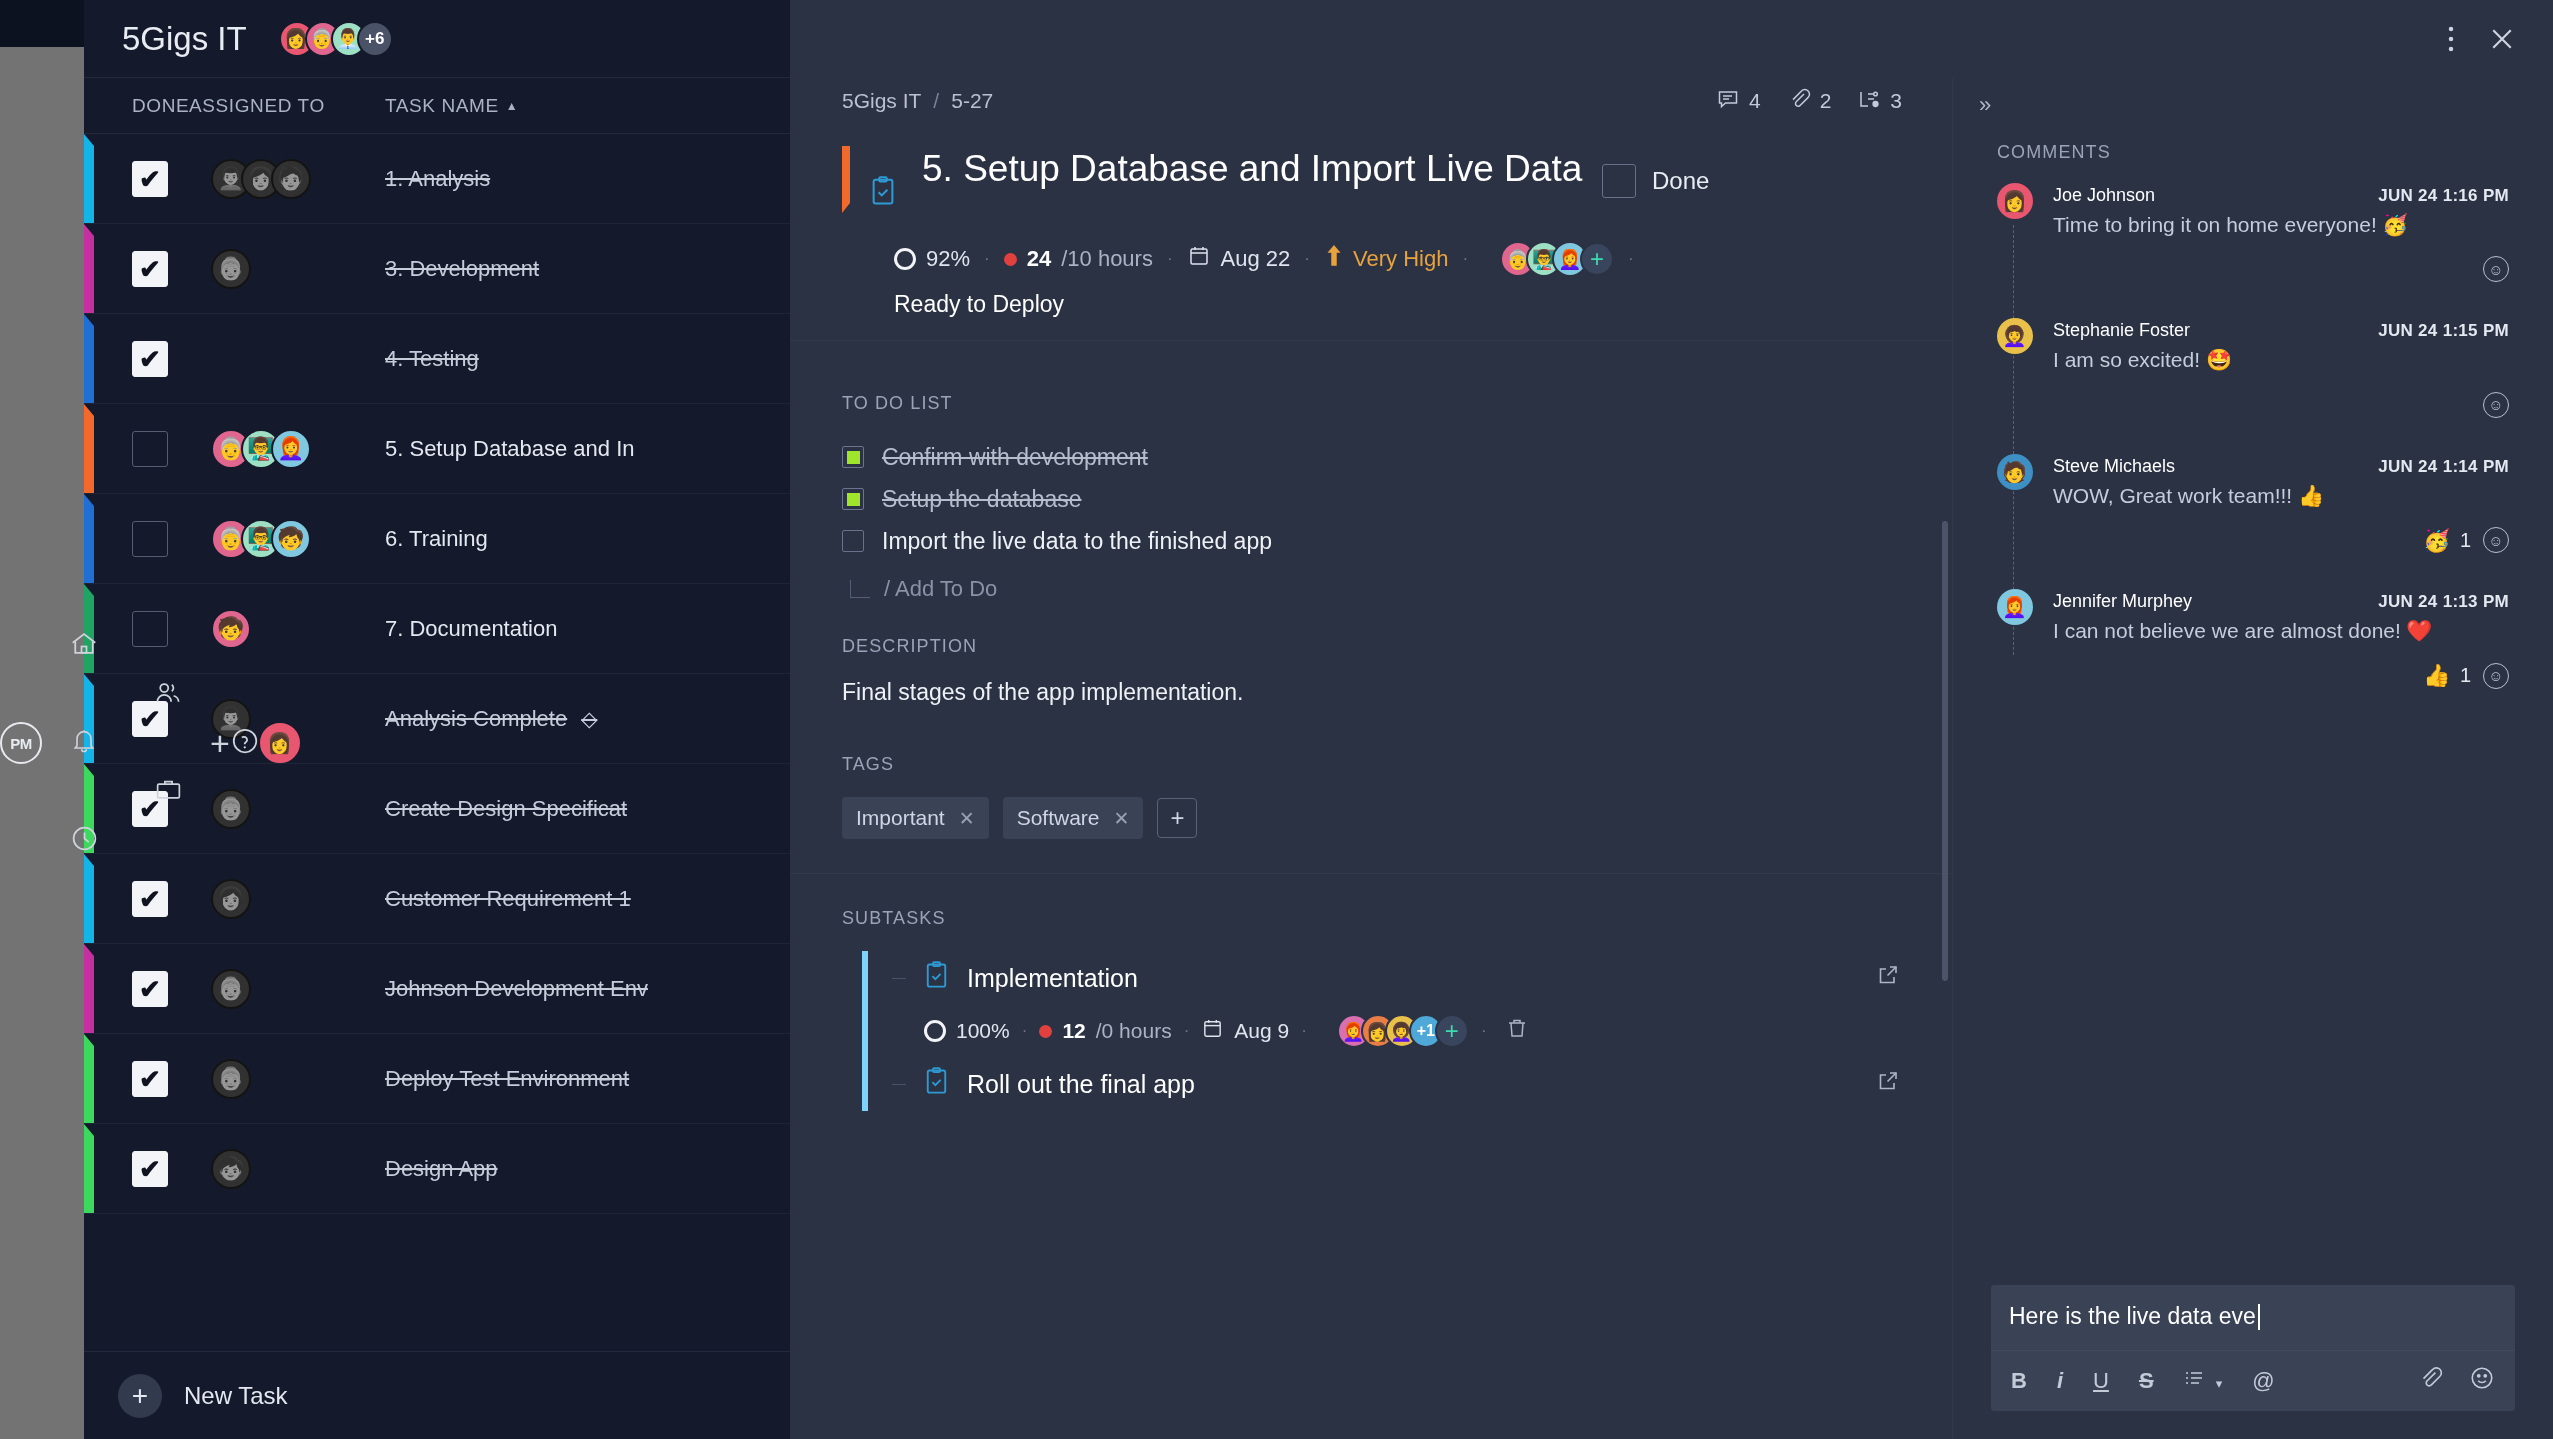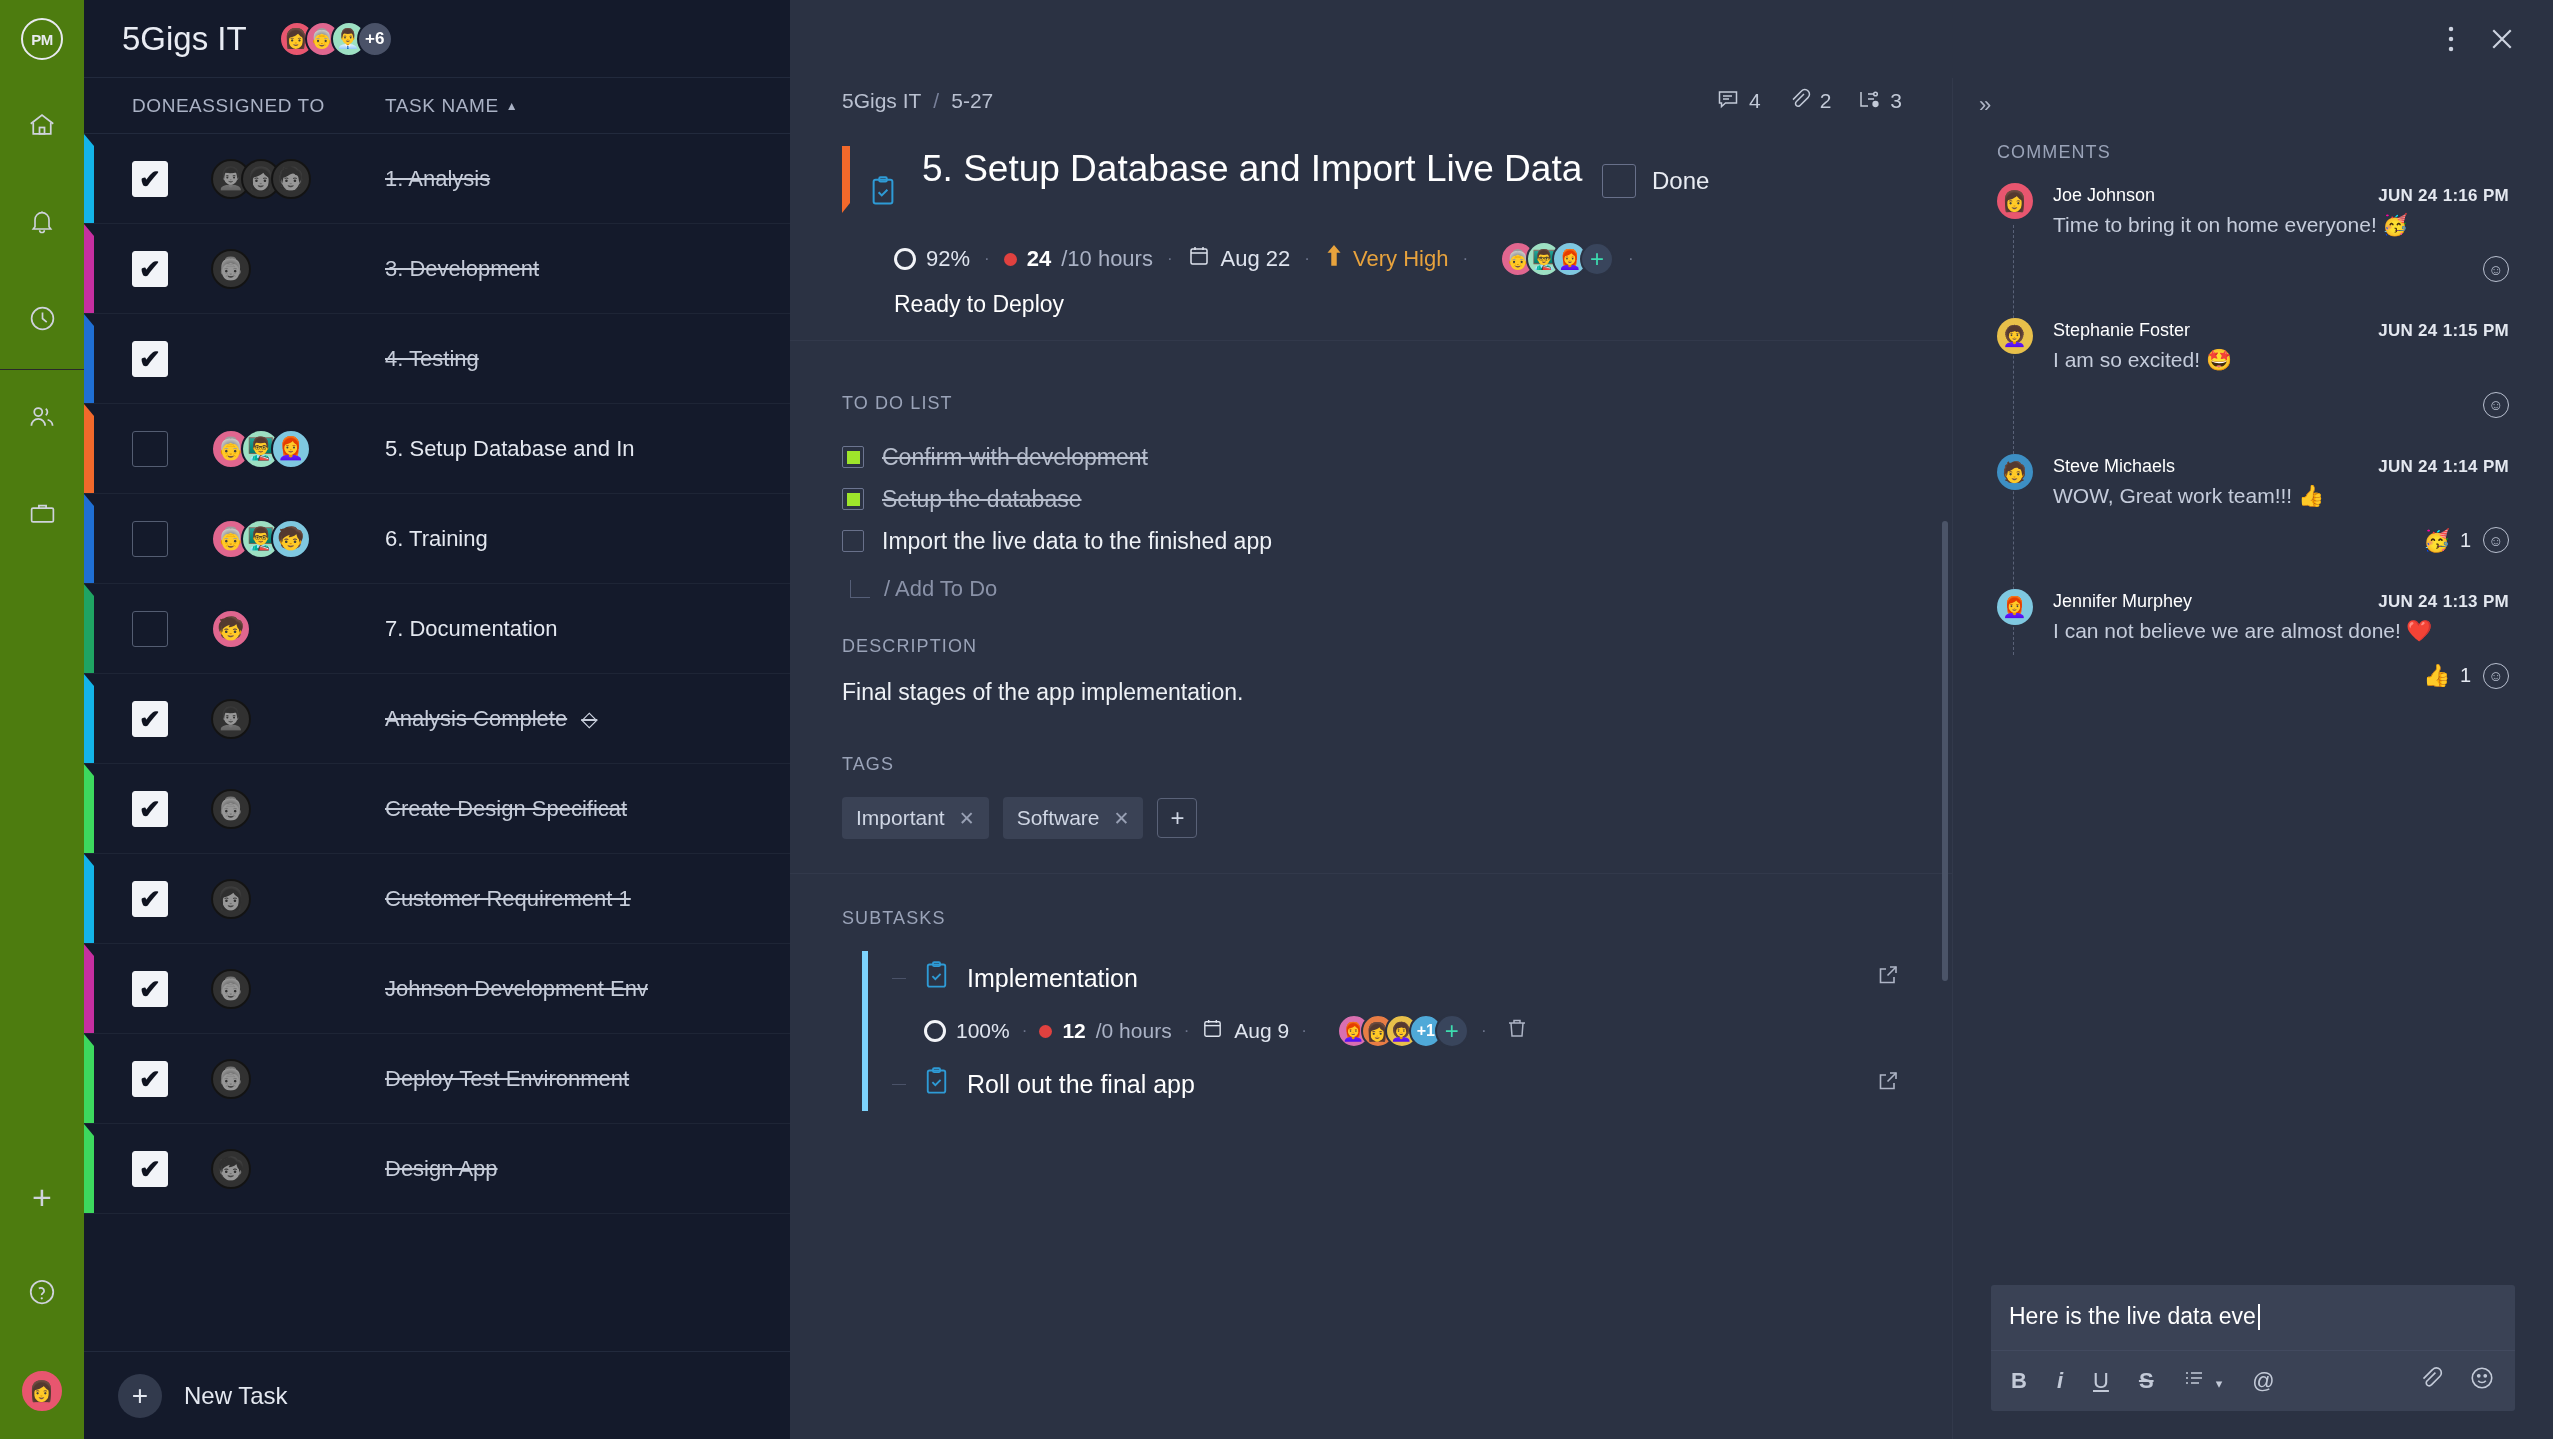--- a/index.html
+++ b/index.html
@@ -6,23 +6,23 @@
   html, body {
     width: 2553px; height: 1439px;
     background: #0d1220;
     font-family: "Liberation Sans", sans-serif;
     overflow: hidden;
   }
   .app { display: flex; width: 2553px; height: 1439px; position: relative; }
 
   
   .rail {
-    width: 84px; background: #4d7c0f; flex: 0 0 84px;
-    display: flex; flex-direction: column; align-items: center;
-    position: relative; z-index: 5;
+    width: 84px; background: #737373; flex: 0 0 84px;
+    display: flex; flex-direction: row; align-items: center;
+    position: relative; z-index: 5; margin-top: 47px;
   }
   .rail-logo {
     width: 84px; height: 78px; display: flex; align-items: center; justify-content: center;
   }
   .logo-circle {
     width: 42px; height: 42px; border: 2.5px solid #e8eaf0; border-radius: 50%;
     display: flex; align-items: center; justify-content: center;
     color: #e8eaf0; font-size: 15px; font-weight: bold; letter-spacing: -0.5px;
   }
   .rail-group { width: 84px; display: flex; flex-direction: column; align-items: center; }

